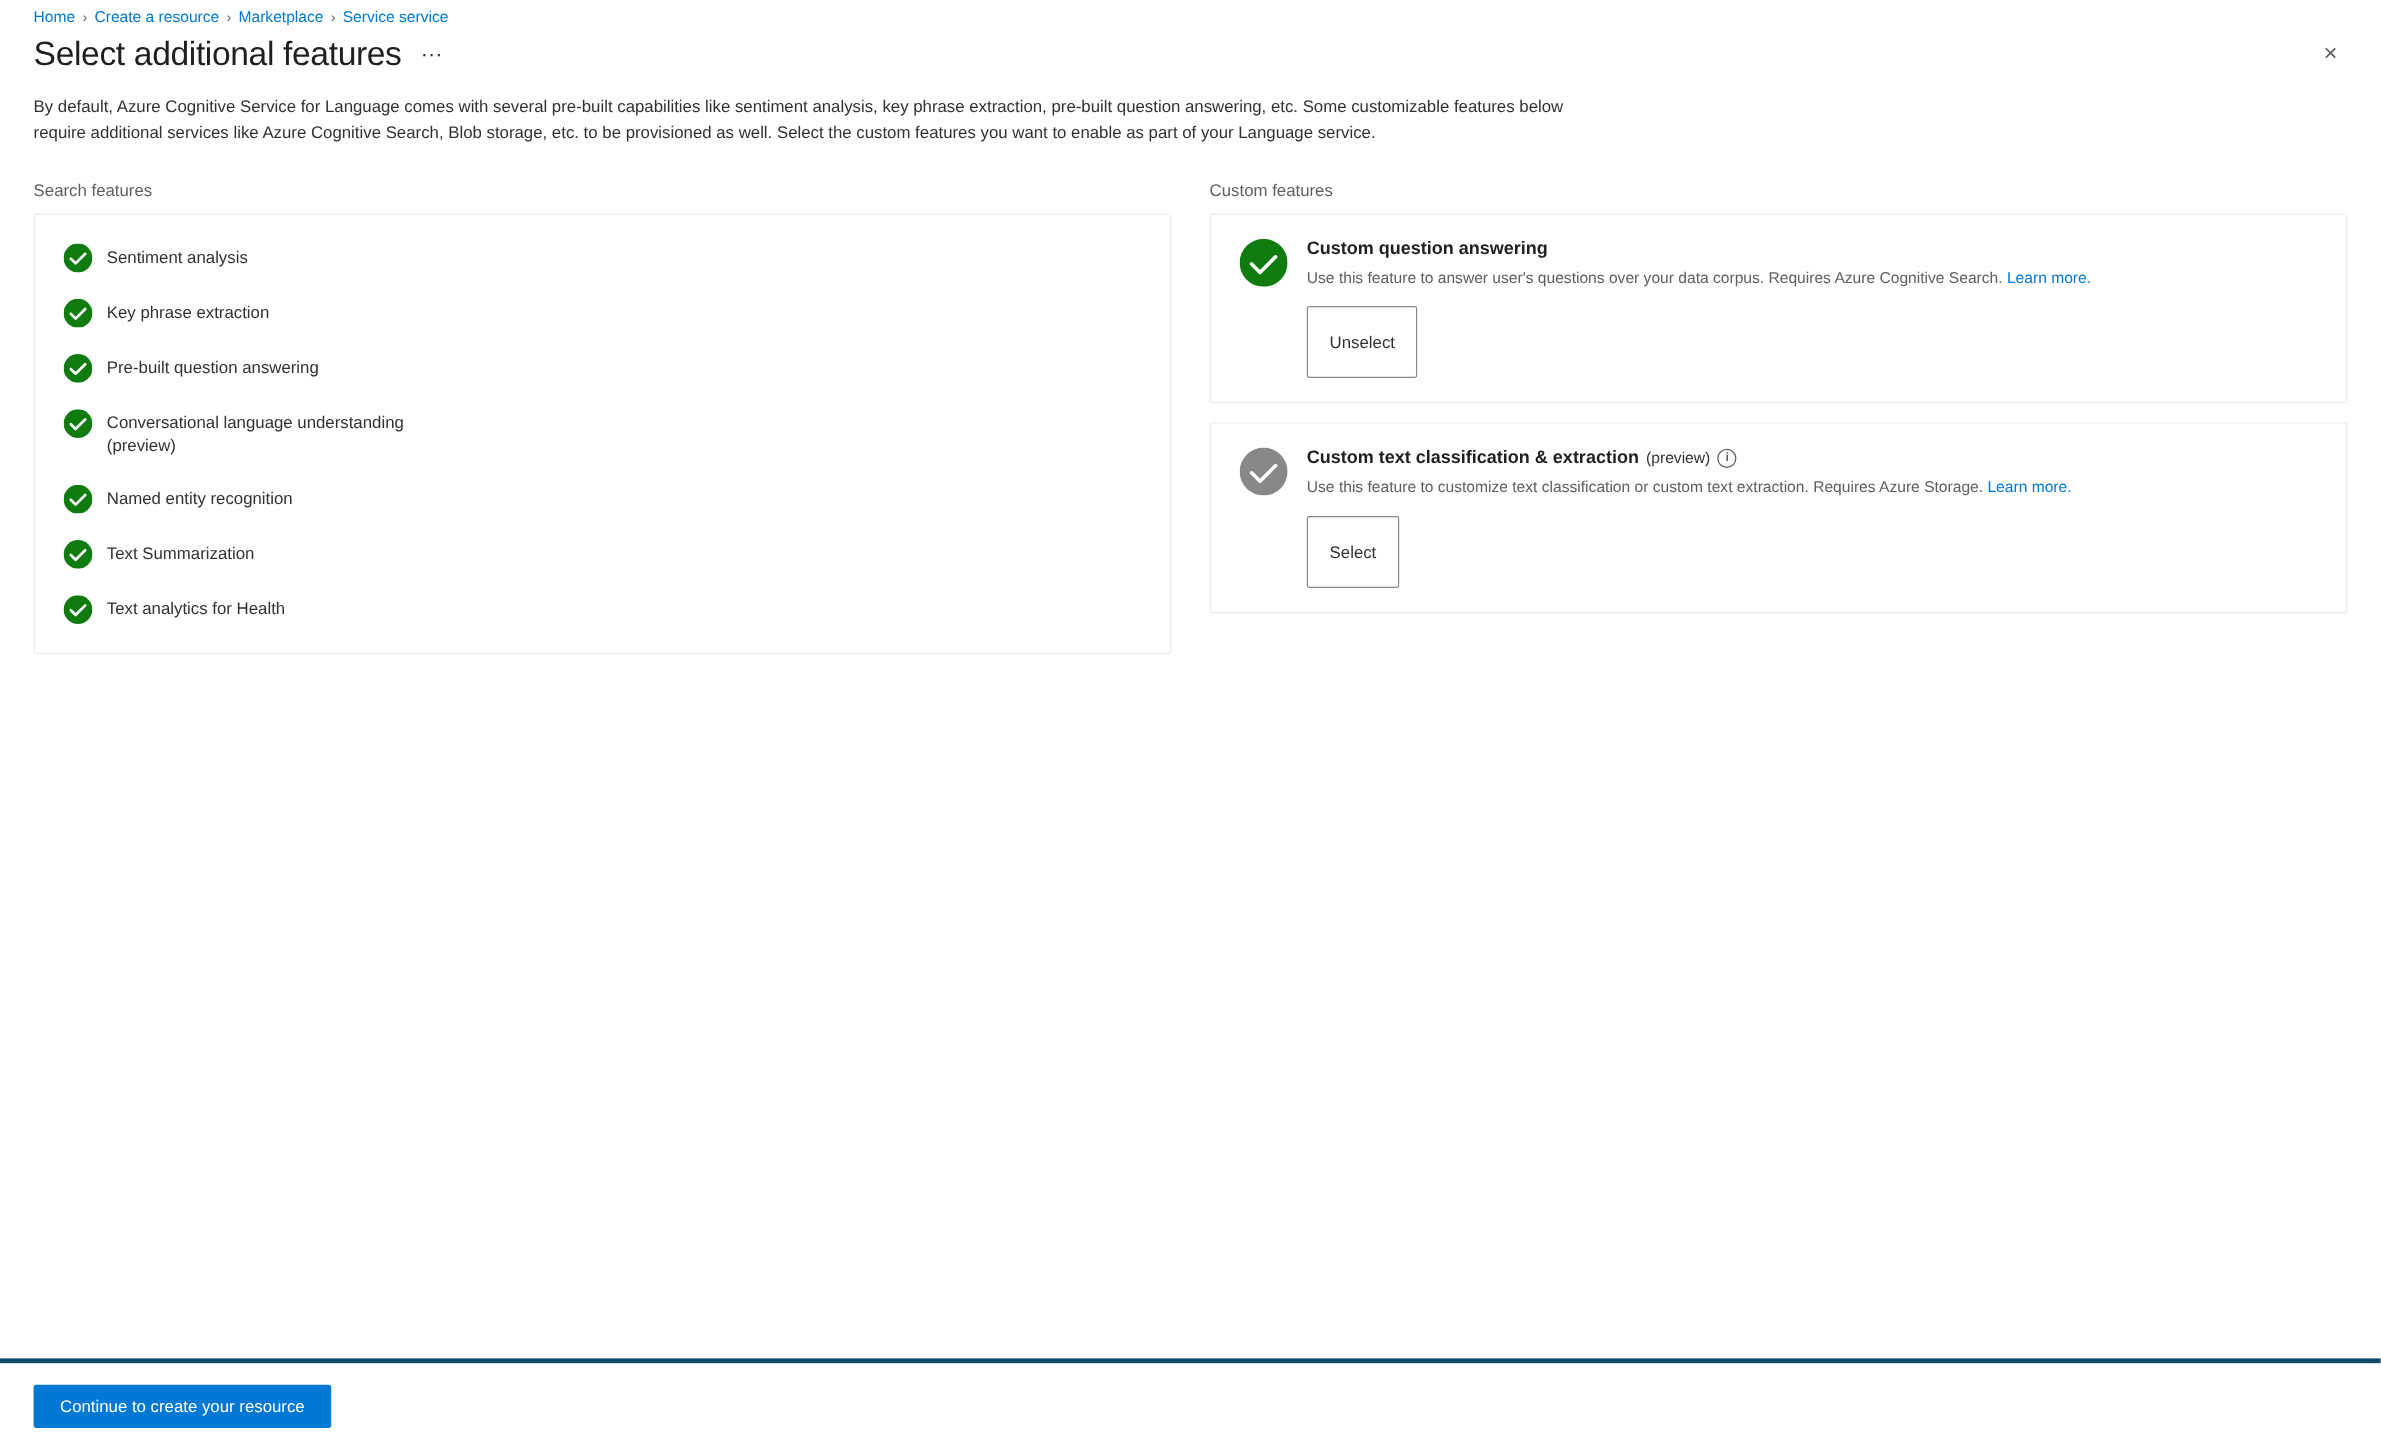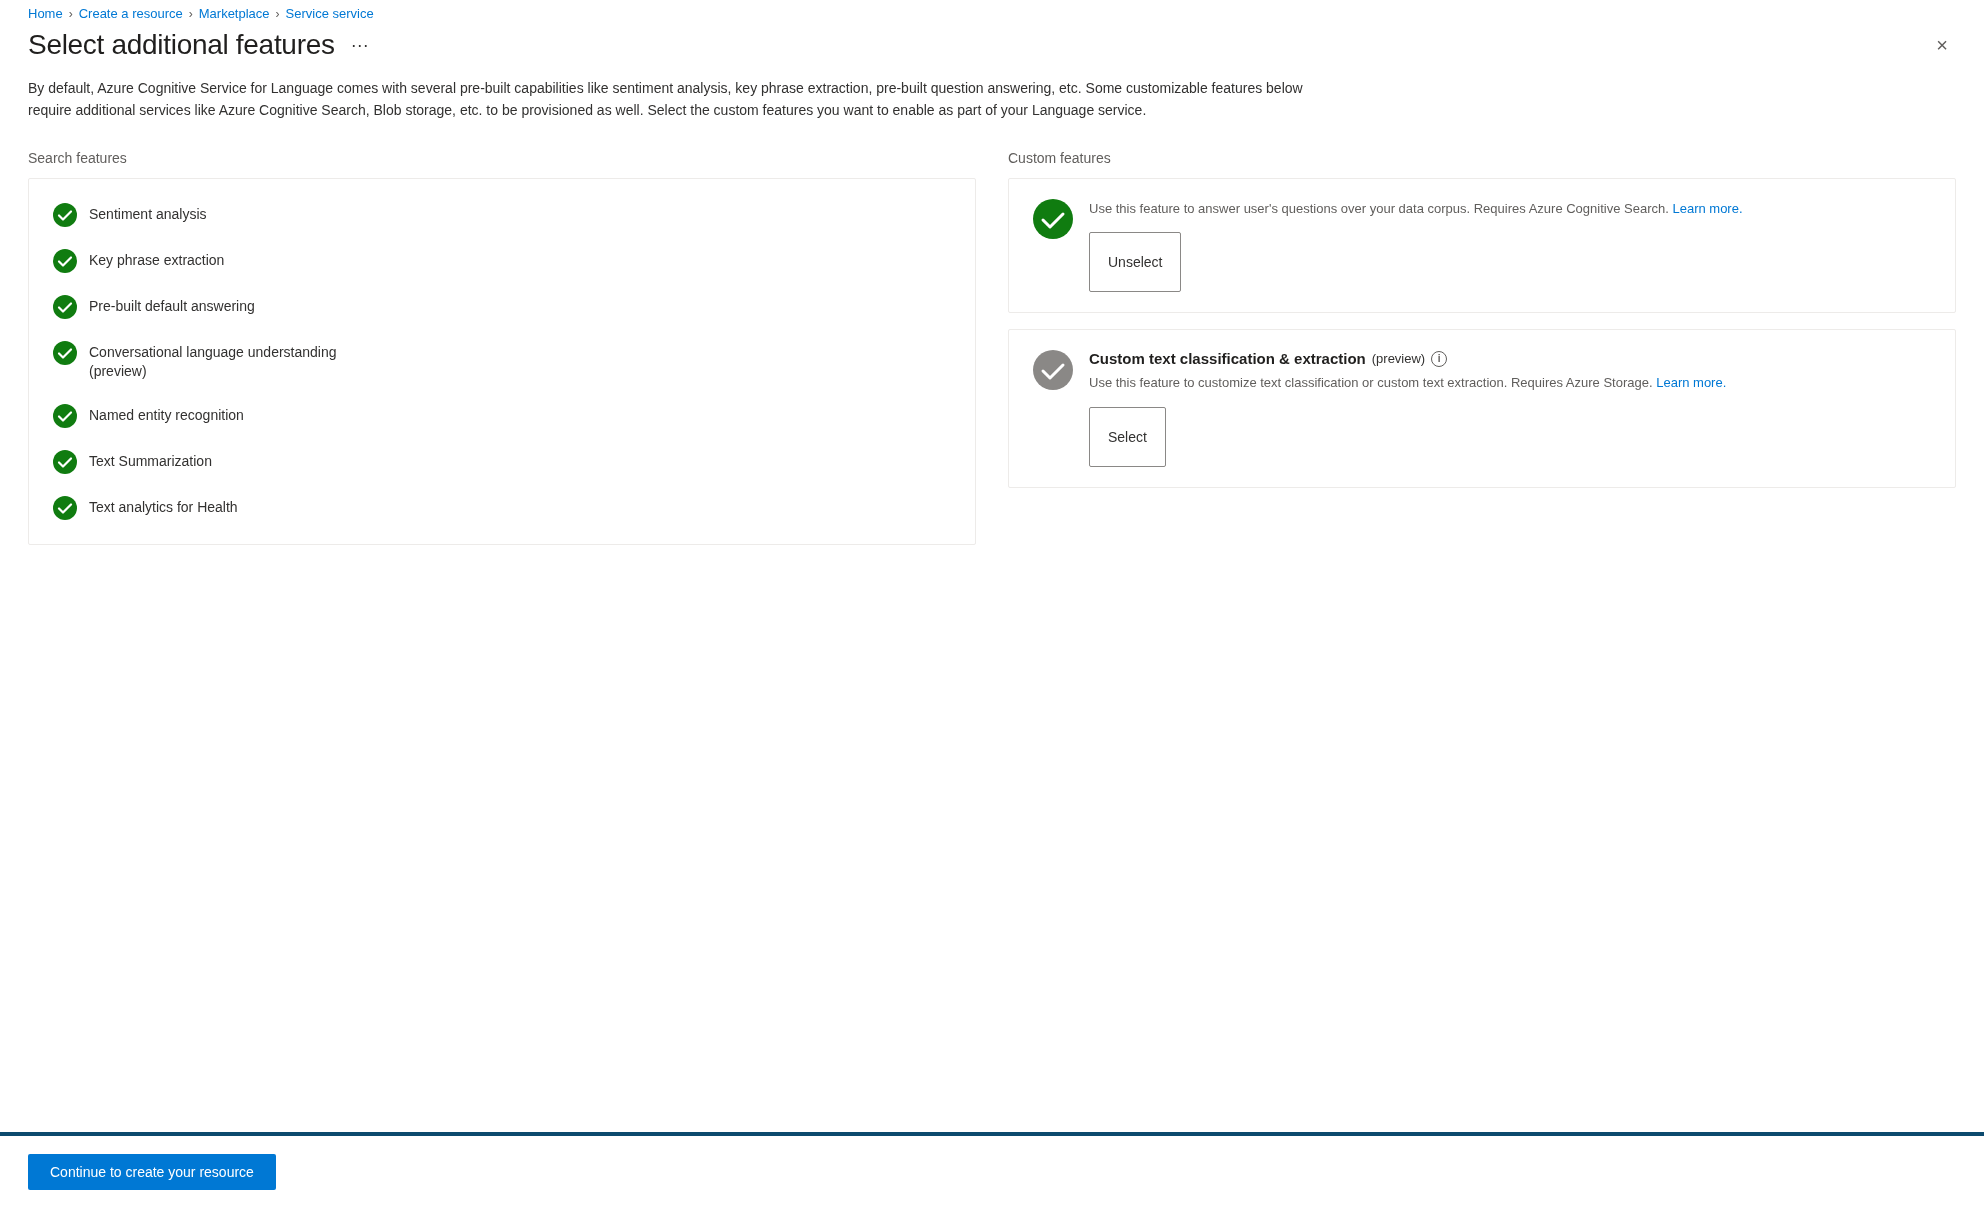--- a/index.html
+++ b/index.html
@@ -244,21 +244,21 @@
             <circle cx="12" cy="12" r="12" fill="#107c10"></circle>
             <path d="M6 12.5l4 4 8-8" stroke="white" stroke-width="2.2" stroke-linecap="round" stroke-linejoin="round"></path>
           </svg>
           <span class="feature-name">Key phrase extraction</span>
         </div>
         <div class="feature-item">
           <svg class="green-check" viewBox="0 0 24 24" fill="none">
             <circle cx="12" cy="12" r="12" fill="#107c10"></circle>
             <path d="M6 12.5l4 4 8-8" stroke="white" stroke-width="2.2" stroke-linecap="round" stroke-linejoin="round"></path>
           </svg>
-          <span class="feature-name">Pre-built default answering</span>
+          <span class="feature-name">Pre-built question answering</span>
         </div>
         <div class="feature-item">
           <svg class="green-check" viewBox="0 0 24 24" fill="none">
             <circle cx="12" cy="12" r="12" fill="#107c10"></circle>
             <path d="M6 12.5l4 4 8-8" stroke="white" stroke-width="2.2" stroke-linecap="round" stroke-linejoin="round"></path>
           </svg>
           <span class="feature-name" style="white-space: pre-line;">Conversational language understanding
 (preview)</span>
         </div>
         <div class="feature-item">
@@ -288,20 +288,23 @@
     <div class="custom-features-col">
       <div class="section-label">Custom features</div>
 
       <div class="custom-card">
         <div class="custom-card-inner">
           <svg class="green-check-large" viewBox="0 0 40 40" fill="none">
             <circle cx="20" cy="20" r="20" fill="#107c10"></circle>
             <path d="M10 21l7 7 13-13" stroke="white" stroke-width="3" stroke-linecap="round" stroke-linejoin="round"></path>
           </svg>
           <div class="custom-card-content">
+            <div class="custom-card-title">
+              <span>Custom question answering</span>
+            </div>
             <div class="custom-card-desc">
               Use this feature to answer user's questions over your data corpus. Requires Azure Cognitive Search. <a href="#">Learn more.</a>
             </div>
             <button class="card-btn">Unselect</button>
           </div>
         </div>
       </div>
 
       <div class="custom-card">
         <div class="custom-card-inner">

